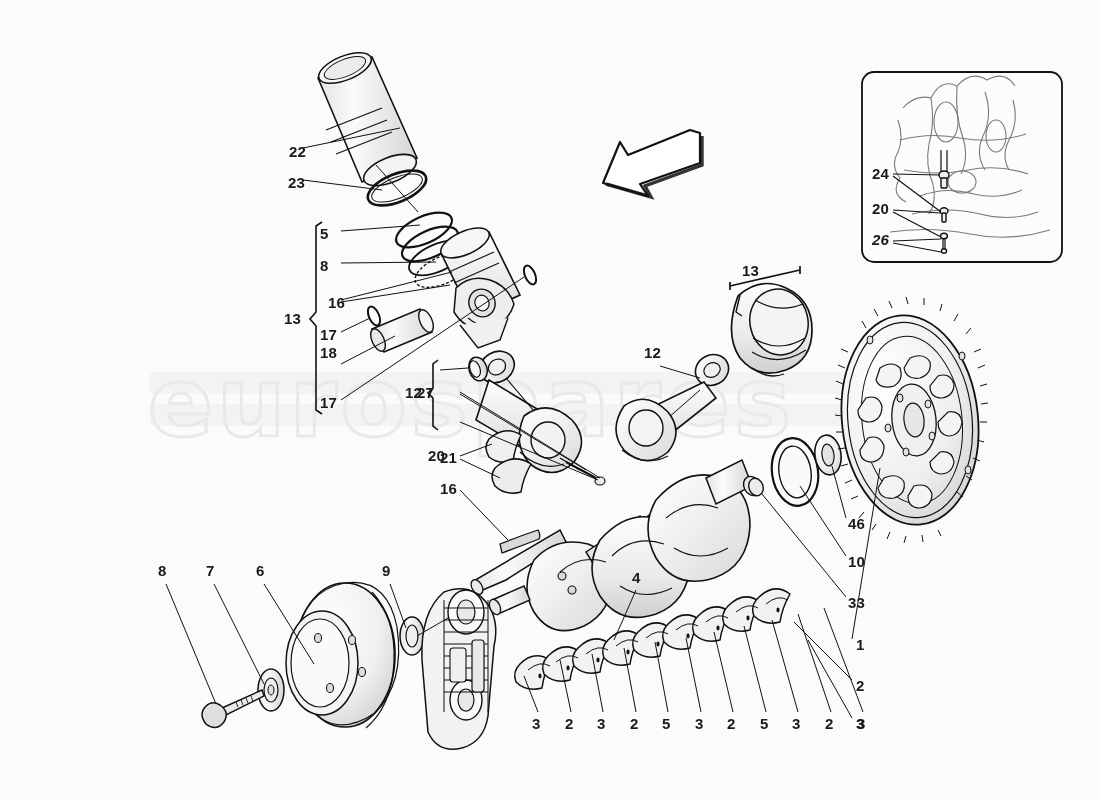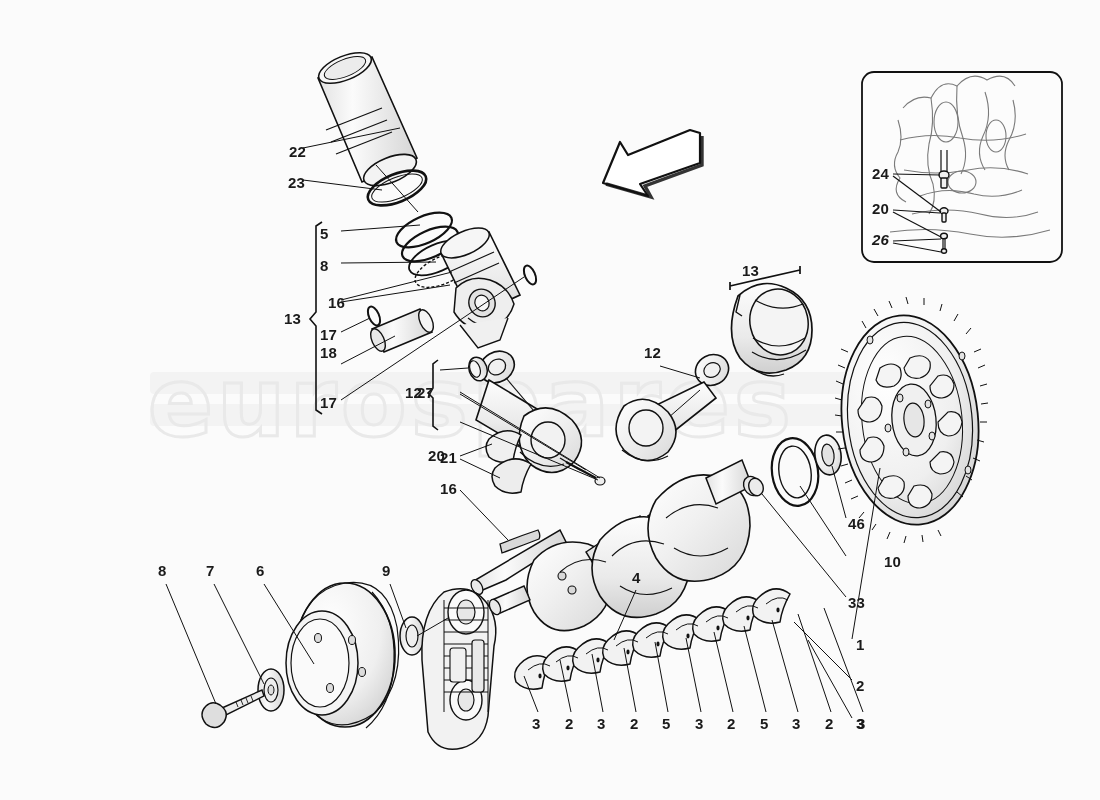--- a/index.html
+++ b/index.html
@@ -485,21 +485,21 @@
   <div class="callout" style="left:742px; top:263px;">13</div>
 
   <div class="callout" style="left:632px; top:570px;">4</div>
 
   <div class="callout" style="left:158px; top:563px;">8</div>
   <div class="callout" style="left:206px; top:563px;">7</div>
   <div class="callout" style="left:256px; top:563px;">6</div>
   <div class="callout" style="left:382px; top:563px;">9</div>
 
   <div class="callout" style="left:848px; top:516px;">46</div>
-  <div class="callout" style="left:848px; top:554px;margin-left:36px;">10</div>
+  <div class="callout" style="left:848px; top:554px;">10</div>
   <div class="callout" style="left:848px; top:595px;">33</div>
   <div class="callout" style="left:856px; top:637px;">1</div>
   <div class="callout" style="left:856px; top:678px;">2</div>
   <div class="callout" style="left:856px; top:716px;">3</div>
 
   <div class="callout" style="left:532px; top:716px;">3</div>
   <div class="callout" style="left:565px; top:716px;">2</div>
   <div class="callout" style="left:597px; top:716px;">3</div>
   <div class="callout" style="left:630px; top:716px;">2</div>
   <div class="callout" style="left:662px; top:716px;">5</div>

